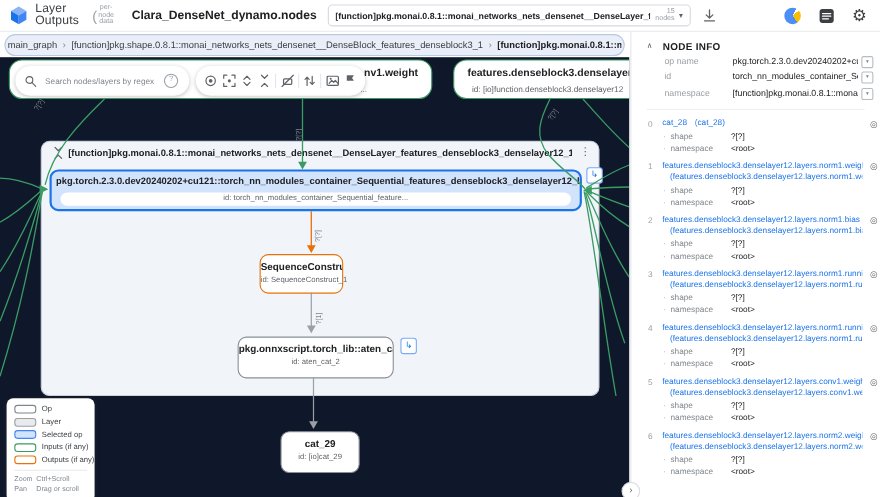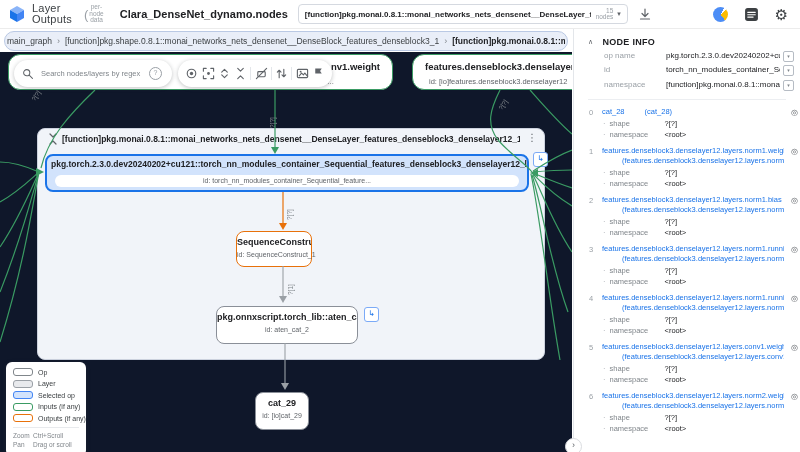--- a/index.html
+++ b/index.html
@@ -108,21 +108,21 @@
   .pfield .lbl{width:62px;font-size:8px;color:#9aa0a6;flex:none}
   .pfield .val{font-size:8px;color:#202124;white-space:nowrap;overflow:hidden;max-width:114px}
   .vicon{width:9px;height:9px;border:1px solid #b6bcc4;border-radius:2px;margin-left:3px;
          font-size:5px;color:#80868b;line-height:8px;text-align:center;flex:none}
   .pdiv{border-top:1px solid #eceef1;margin:8px 14px 7px 0}
   .plist{margin-top:6px}
   .pi{position:relative;padding-left:14px;padding-right:16px;margin-bottom:7px}
   .pi .idx{position:absolute;left:1px;top:1px;font-size:7.5px;color:#9aa0a6}
   .pi .nm{font-size:7.5px;color:#1a73e8;line-height:9.5px;overflow:hidden;max-height:19px}
   .pi .nm span{display:inline-block;max-width:100%;overflow:hidden;white-space:nowrap;vertical-align:top}
-  .pi .alias{margin-left:20px}
+  .pi .alias{margin-left:7px}
   .locate{position:absolute;right:2px;top:1px;font-size:8px;color:#5f6368}
   .sub{display:flex;margin-top:2.5px;padding-left:1px;font-size:7.5px;align-items:baseline}
   .sub .b{color:#b0b4ba;margin-right:4px}
   .sub .sl{width:55px;color:#80868b;flex:none}
   .sub .sv{color:#202124}
   .collapsebtn{position:absolute;left:565px;top:438px;width:15px;height:15px;border:1px solid #dadce0;
                border-radius:50%;background:#fff;color:#5f6368;font-size:9px;line-height:13px;
                text-align:center;z-index:11}
   .icon-svg{stroke:#5f6368;fill:none;stroke-width:1.2;stroke-linecap:round;stroke-linejoin:round}
 </style>
@@ -178,21 +178,21 @@
 </div>
 
 <div class="canvas">
 
   <div class="gnode" style="left:8px;top:2px;width:385px;height:36px">
     <span class="tfrag">nv1.weight</span>
     <span class="ifrag" style="left:296px;top:22px">...rs.co...</span>
   </div>
   <div class="gnode" style="left:412px;top:2px;width:190px;height:36px">
     <span class="t">features.denseblock3.denselayer12.laye</span>
-    <span class="i">id: [io]features.denseblock3.denselayer12</span>
+    <span class="i">id: [io]function.denseblock3.denselayer12</span>
   </div>
 
   <div class="layer">
     <div class="lheader">
       <svg class="lcollapse icon-svg" width="12" height="12" viewBox="0 0 12 12">
         <path d="M3,11l3-3l3,3 M3,1l3,3l3-3"></path>
       </svg>
       <span class="ltitle">[function]pkg.monai.0.8.1::monai_networks_nets_densenet__DenseLayer_features_denseblock3_denselayer12_1</span>
       <span class="lkebab">⋮</span>
     </div>
@@ -207,21 +207,21 @@
       <div class="i">id: SequenceConstruct_1</div>
     </div>
 
     <div class="opnode" style="left:178px;top:177px;width:142px;height:38px">
       <div class="t">pkg.onnxscript.torch_lib::aten_cat</div>
       <div class="i">id: aten_cat_2</div>
     </div>
     <span class="openicon" style="left:326px;top:178px">↳</span>
   </div>
 
-  <div class="opnode" style="left:255px;top:340px;width:54px;height:38px">
+  <div class="opnode" style="left:255px;top:340px;width:72px;height:38px">
     <div class="t">cat_29</div>
     <div class="i">id: [io]cat_29</div>
   </div>
 
   <svg class="edges" width="572" height="400">
     <g stroke="#3a9b63" fill="none" stroke-width="1.2">
       <path d="M275,38 V97"></path>
       <path d="M95,38 C70,62 48,86 41,116"></path>
       <path d="M0,110 C16,110 30,116 39,120"></path>
       <path d="M0,150 C18,140 31,127 39,120"></path>

